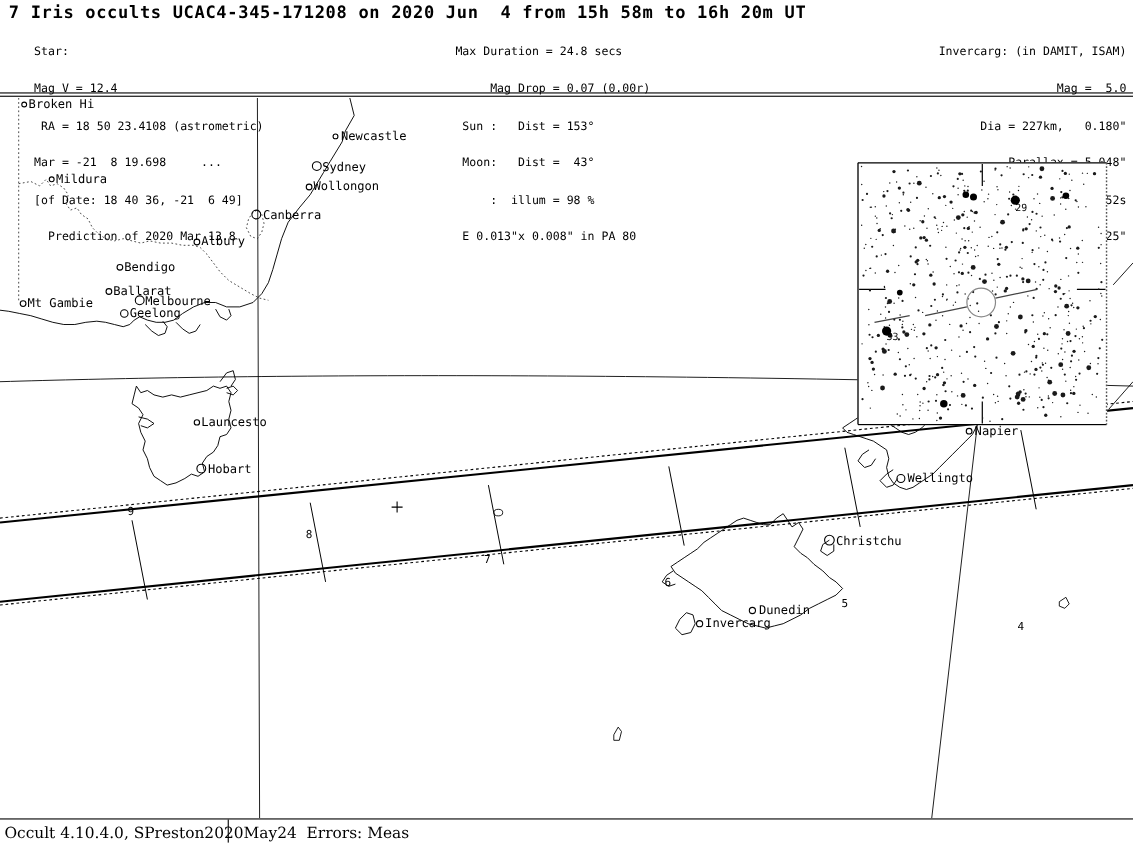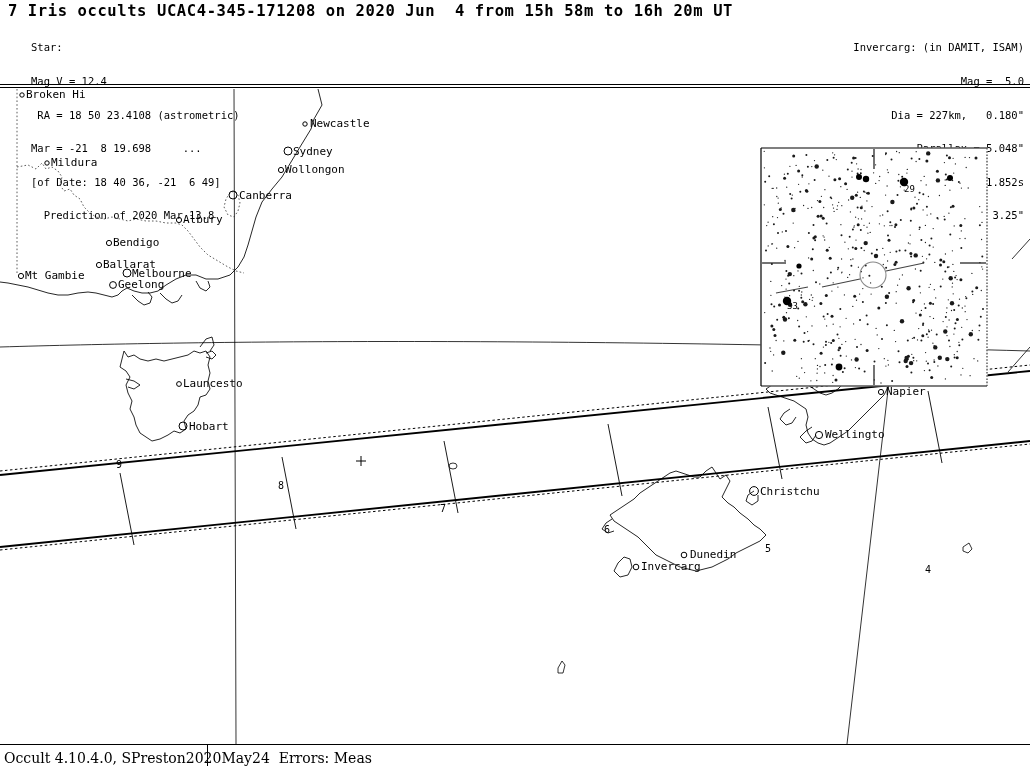--- a/index.html
+++ b/index.html
@@ -53,21 +53,21 @@
     position: absolute;
     left: 0; top: 89px;
     width: 1030px; height: 655px;
     overflow: hidden;
   }
   #map svg { display: block; }
 
   
   #starfield-inset {
     position: absolute;
-    left: 760px; top: 147px;
+    left: 779px; top: 147px;
     width: 228px; height: 240px;
   }
   #starfield-inset svg { display: block; }
 
   
   #footer-rule {
     position: absolute; left: 0; top: 744px;
     width: 1030px; height: 1px; background: #000;
   }
   #footer-text {
@@ -108,20 +108,28 @@
 
   <div class="hdr-col" id="hdr-star">
     <span class="hdr-line">Star:</span>
     <span class="hdr-line">Mag V = 12.4</span>
     <span class="hdr-line"> RA = 18 50 23.4108 (astrometric)</span>
     <span class="hdr-line">Mar = -21  8 19.698     ...</span>
     <span class="hdr-line">[of Date: 18 40 36, -21  6 49]</span>
     <span class="hdr-line">  Prediction of 2020 Mar 13.8</span>
   </div>
 
+  <div class="hdr-col" id="hdr-event">
+    <span class="hdr-line">Max Duration = 24.8 secs</span>
+    <span class="hdr-line">     Mag Drop = 0.07 (0.00r)</span>
+    <span class="hdr-line"> Sun :   Dist = 153°</span>
+    <span class="hdr-line"> Moon:   Dist =  43°</span>
+    <span class="hdr-line">     :  illum = 98 %</span>
+    <span class="hdr-line"> E 0.013"x 0.008" in PA 80</span>
+  </div>
 
   <div class="hdr-col" id="hdr-ast">
     <span class="hdr-line">Invercarg: (in DAMIT, ISAM)</span>
     <span class="hdr-line">Mag =  5.0</span>
     <span class="hdr-line">Dia = 227km,   0.180"</span>
     <span class="hdr-line">Parallax = 5.048"</span>
     <span class="hdr-line">Hourly dRA =-1.852s</span>
     <span class="hdr-line">dDec =  3.25"</span>
   </div>
 

